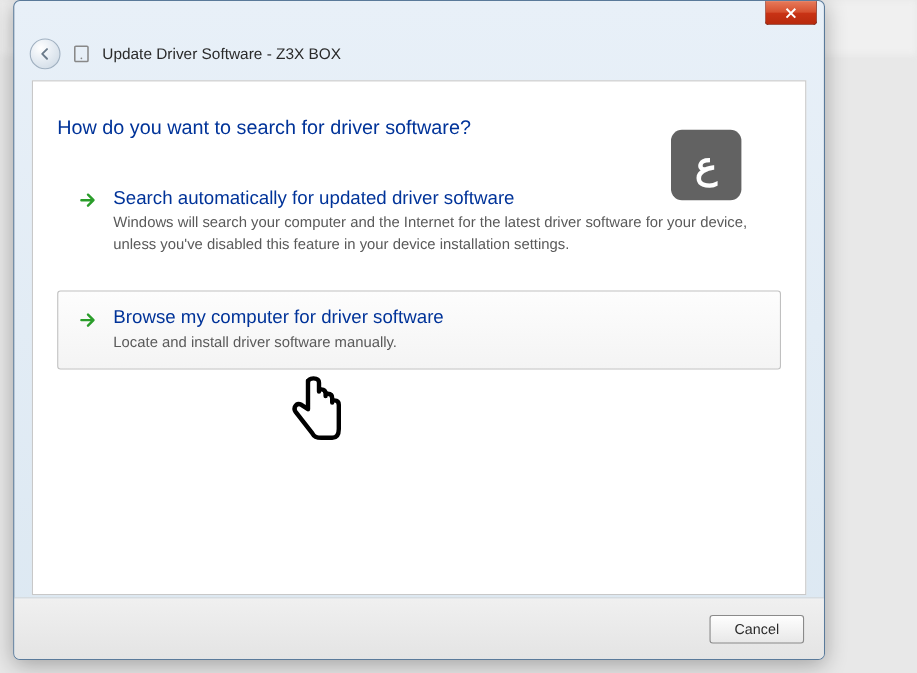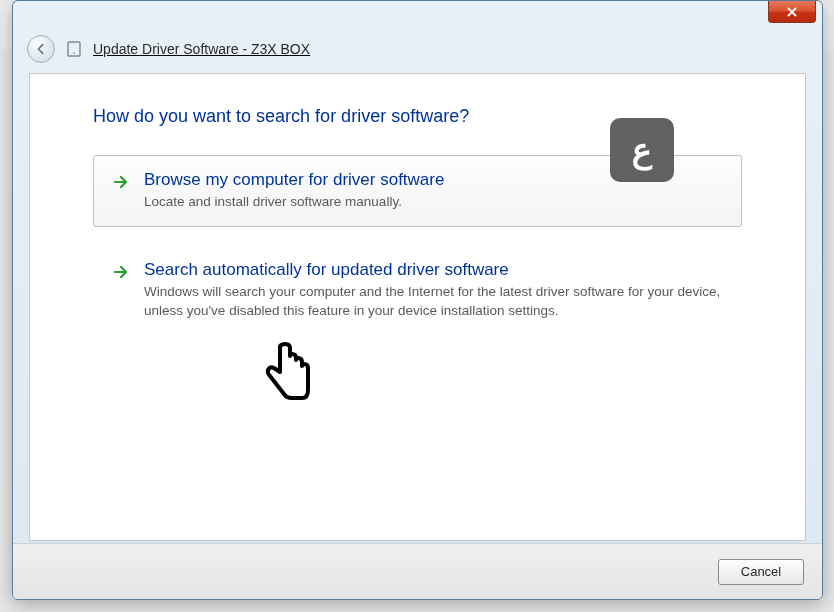--- a/index.html
+++ b/index.html
@@ -16,27 +16,26 @@
       top: 0; left: 0;
       width: 100%; height: 50px;
       background: #f5f5f5;
       filter: blur(3px);
       opacity: 0.6;
     }
     .window {
       position: absolute;
       top: 0;
       left: 12px;
-      width: 811px;
+      width: 738px;
       height: 600px;
       background: linear-gradient(to bottom, #e8f0f8 0%, #dce8f2 100%);
       border: 1px solid #5a7a9a;
       border-radius: 6px;
       box-shadow: 0 4px 20px rgba(0,0,0,0.3);
-      text-decoration: underline;
     }
     .titlebar {
       height: 28px;
       display: flex;
       justify-content: flex-end;
       align-items: flex-start;
       padding: 0;
     }
     .close-btn {
       width: 48px;
@@ -85,21 +84,21 @@
     .content-panel {
       position: absolute;
       top: 72px;
       left: 16px;
       right: 16px;
       bottom: 58px;
       background: #ffffff;
       border: 1px solid #c8c8c8;
     }
     .content-inner {
-      padding: 32px 63px;
+      padding: 32px 22px;
     }
     .main-heading {
       font-size: 18px;
       color: #003399;
       font-weight: normal;
       margin-bottom: 28px;
     }
     .option {
       display: flex;
       padding: 14px 18px;
@@ -230,43 +229,43 @@
           <circle cx="9" cy="13" r="0.8" fill="#888"></circle>
         </svg>
     </span>
     <span class="window-title">Update Driver Software - Z3X BOX</span>
   </div>
 
   <div class="content-panel">
     <div class="content-inner">
       <h1 class="main-heading">How do you want to search for driver software?</h1>
 
+      <div class="option">
+        <div class="arrow-icon">
+          <svg viewBox="0 0 18 18">
+              <path d="M3 9 L13 9 M9 4 L14 9 L9 14" stroke="#2a9d2a" stroke-width="2.2" fill="none" stroke-linecap="round" stroke-linejoin="round"></path>
+            </svg>
+        </div>
+        <div class="option-text">
+          <div class="option-title">Search automatically for updated driver software</div>
+          <div class="option-desc">Windows will search your computer and the Internet for the latest driver software for your device, unless you've disabled this feature in your device installation settings.</div>
+        </div>
+      </div>
+
       <div class="option hover">
         <div class="arrow-icon">
           <svg viewBox="0 0 18 18">
               <path d="M3 9 L13 9 M9 4 L14 9 L9 14" stroke="#2a9d2a" stroke-width="2.2" fill="none" stroke-linecap="round" stroke-linejoin="round"></path>
             </svg>
         </div>
         <div class="option-text">
           <div class="option-title">Browse my computer for driver software</div>
           <div class="option-desc">Locate and install driver software manually.</div>
         </div>
       </div>
-
-      <div class="option">
-        <div class="arrow-icon">
-          <svg viewBox="0 0 18 18">
-              <path d="M3 9 L13 9 M9 4 L14 9 L9 14" stroke="#2a9d2a" stroke-width="2.2" fill="none" stroke-linecap="round" stroke-linejoin="round"></path>
-            </svg>
-        </div>
-        <div class="option-text">
-          <div class="option-title">Search automatically for updated driver software</div>
-          <div class="option-desc">Windows will search your computer and the Internet for the latest driver software for your device, unless you've disabled this feature in your device installation settings.</div>
-        </div>
-      </div>
     </div>
   </div>
 
   <div class="footer-bar">
     <button class="cancel-btn">Cancel</button>
   </div>
 </div>
 
 <div class="watermark">
   <div class="wm-logo">ع</div>

